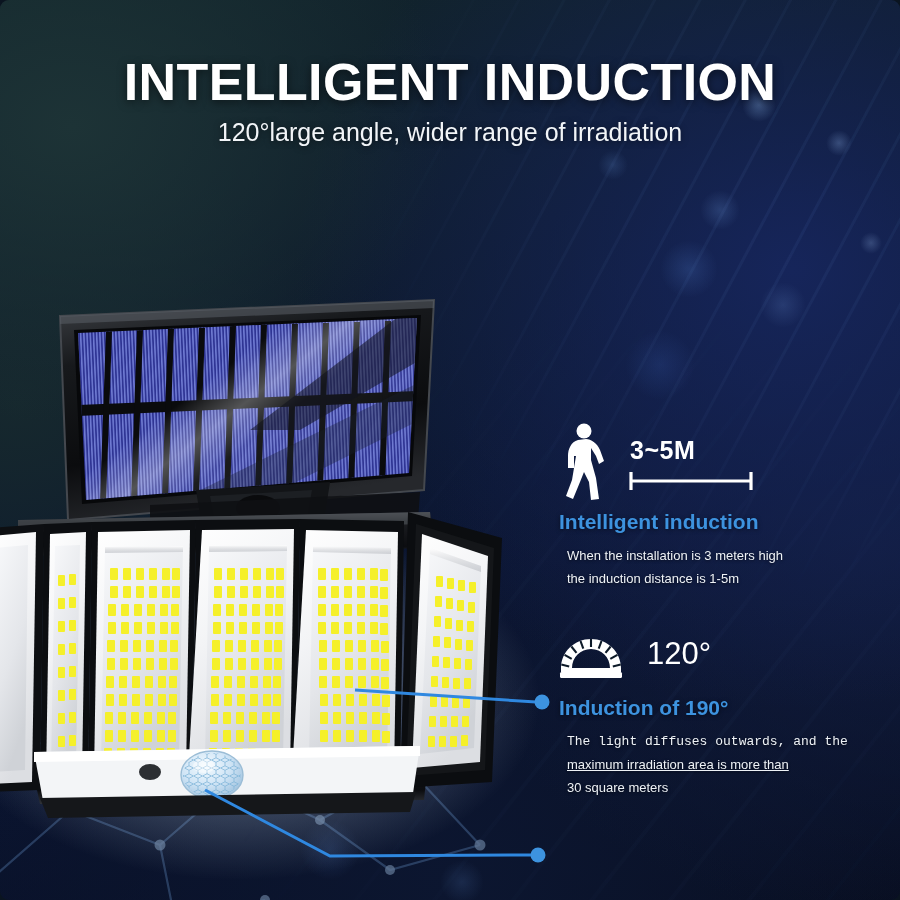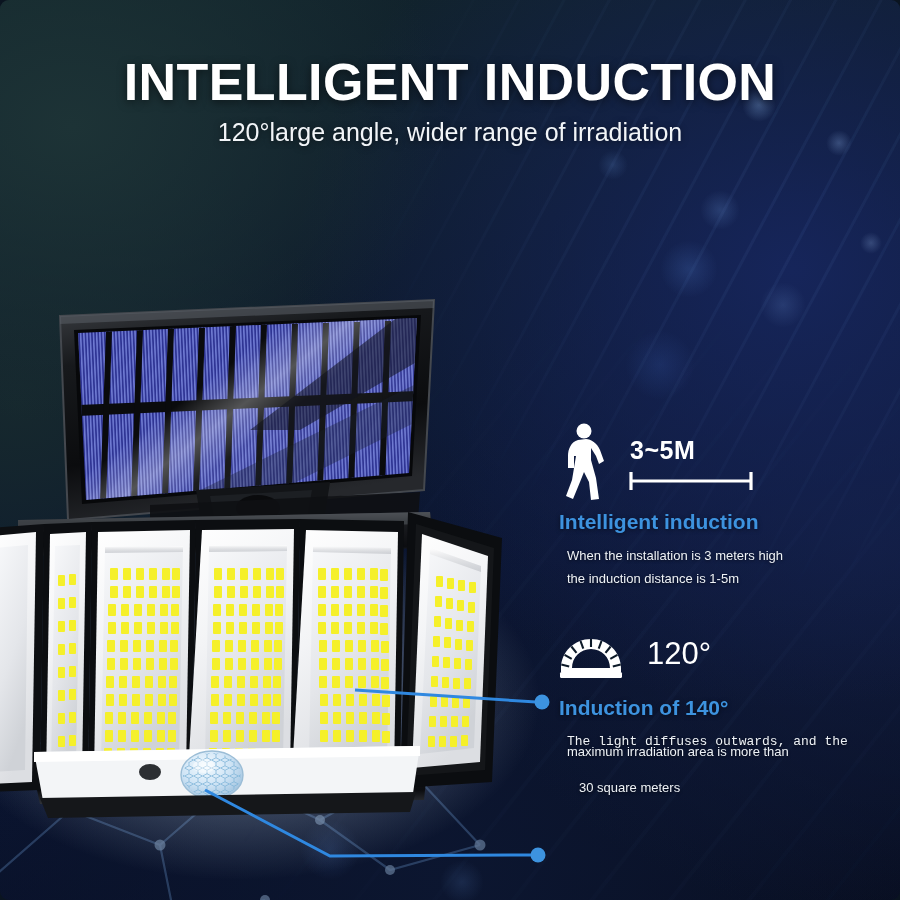--- a/index.html
+++ b/index.html
@@ -648,19 +648,19 @@
         <line x1="13.4" y1="10.5" x2="18.5" y2="16.8"></line>
         <line x1="6.6" y1="18.8" x2="13.7" y2="22.9"></line>
         <line x1="3.3" y1="28.5" x2="11.2" y2="30.4"></line>
         <line x1="43.5" y1="5" x2="40.7" y2="12.6"></line>
         <line x1="52.6" y1="10.5" x2="47.5" y2="16.8"></line>
         <line x1="59.4" y1="18.8" x2="52.3" y2="22.9"></line>
         <line x1="62.7" y1="28.5" x2="54.8" y2="30.4"></line>
       </g>
     </svg>
     <div class="deg-label" style="left:70px;top:0px;margin-left:19px;">120°</div>
-    <div class="feature-title" style="position:absolute;left:1px;top:60px;">Induction of 140°</div>
+    <div class="feature-title" style="position:absolute;left:1px;top:60px;">Induction of 190°</div>
     <div class="feature-body" style="position:absolute;left:9px;top:94px;font-family:Liberation Mono, monospace;">The light diffuses outwards, and the</div>
-    <div class="feature-body" style="position:absolute;left:9px;top:104px;">maximum irradiation area is more than</div>
-    <div class="feature-body" style="position:absolute;left:9px;top:140px;margin-left:12px;">30 square meters</div>
+    <div class="feature-body" style="position:absolute;left:9px;top:117px;text-decoration:underline;">maximum irradiation area is more than</div>
+    <div class="feature-body" style="position:absolute;left:9px;top:140px;">30 square meters</div>
   </div>
 
 </div>
 
 </body></html>

